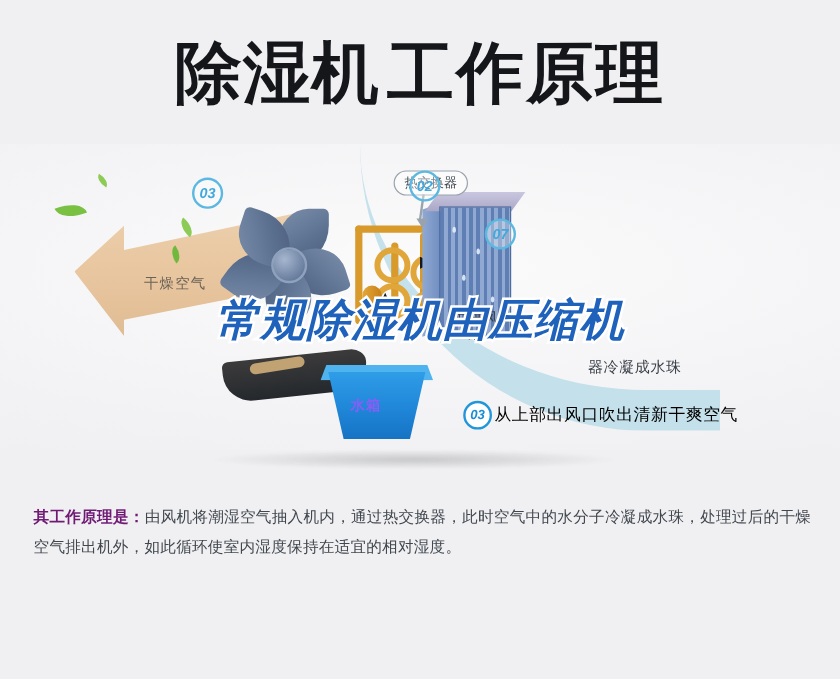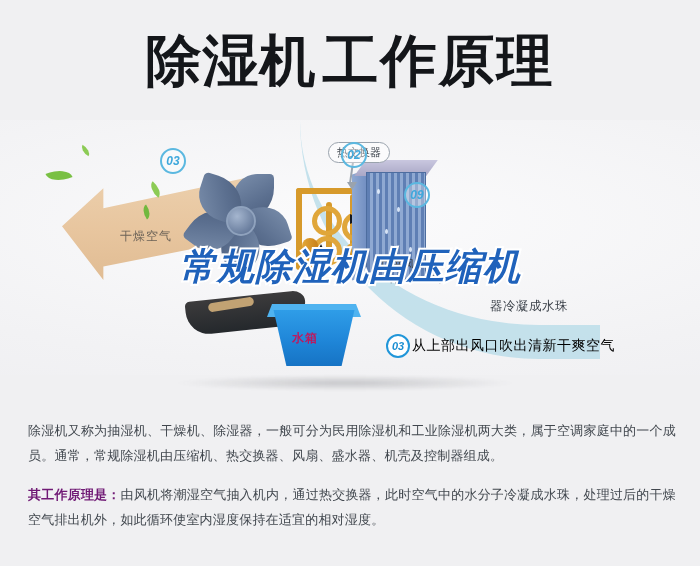--- a/index.html
+++ b/index.html
@@ -186,21 +186,21 @@
     position:absolute;left:268px;top:190px;width:92px;height:56px;
     background:linear-gradient(180deg,#2f9de8 0%,#1f86d8 55%,#1673c4 100%);
     clip-path:polygon(6% 0%, 94% 0%, 80% 100%, 20% 100%);
   }
   .tank-lip{
     position:absolute;left:264px;top:184px;width:100px;height:13px;
     background:#4fb3f0;
     clip-path:polygon(8% 0%, 92% 0%, 97% 100%, 3% 100%);
   }
   .tank-lbl{
-    position:absolute;left:292px;top:210px;font-size:12px;color:#be185d;
+    position:absolute;left:292px;top:210px;font-size:12px;color:#8b5cf6;
     letter-spacing:1px;font-weight:600;
   }
 
   
   .shell{
     position:absolute;left:186px;top:176px;width:120px;height:34px;
     background:linear-gradient(180deg,#3c3b3c,#24282c);
     border-radius:8px 22px 46px 40px/8px 18px 40px 40px;
     transform:rotate(-6deg);
   }
@@ -319,32 +319,31 @@
     <div class="tank-lip"></div>
     <div class="tank"></div>
     <div class="tank-lbl">水箱</div>
 
     <div class="callout">热交换器</div>
     <div class="callout-stem"></div>
     <div class="callout-arrow"></div>
 
     <div class="marker m03">03</div>
     <div class="marker m02">02</div>
-    <div class="marker m01">09</div>
+    <div class="marker m01">07</div>
   </div>
 
   <div class="cap cap-mid">中进风</div>
   <div class="cap cap-cond">器冷凝成水珠</div>
   <div class="m03b">03</div>
   <div class="cap cap-03">从上部出风口吹出清新干爽空气</div>
 
   <div class="ground-shadow"></div>
 
   <div class="overlay-head">
     <div class="oh-line">常规除湿机由压缩机</div>
   </div>
 
   <div class="copy">
-    <p class="para">除湿机又称为抽湿机、干燥机、除湿器，一般可分为民用除湿机和工业除湿机两大类，属于空调家庭中的一个成员。通常，常规除湿机由压缩机、热交换器、风扇、盛水器、机壳及控制器组成。</p>
     <p class="para"><b>其工作原理是：</b><span>由风机将潮湿空气抽入机内，通过热交换器，此时空气中的水分子冷凝成水珠，处理过后的干燥空气排出机外，如此循环使室内湿度保持在适宜的相对湿度。</span></p>
   </div>
 
 </div>
 
 </body></html>

